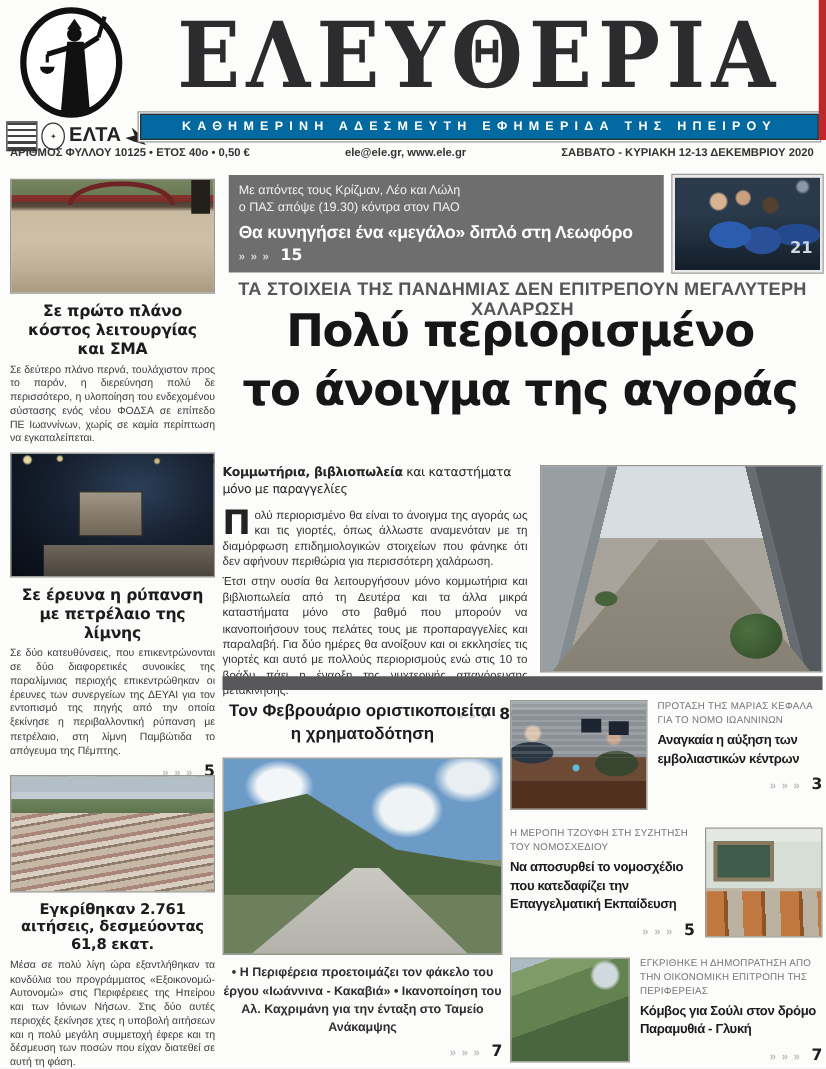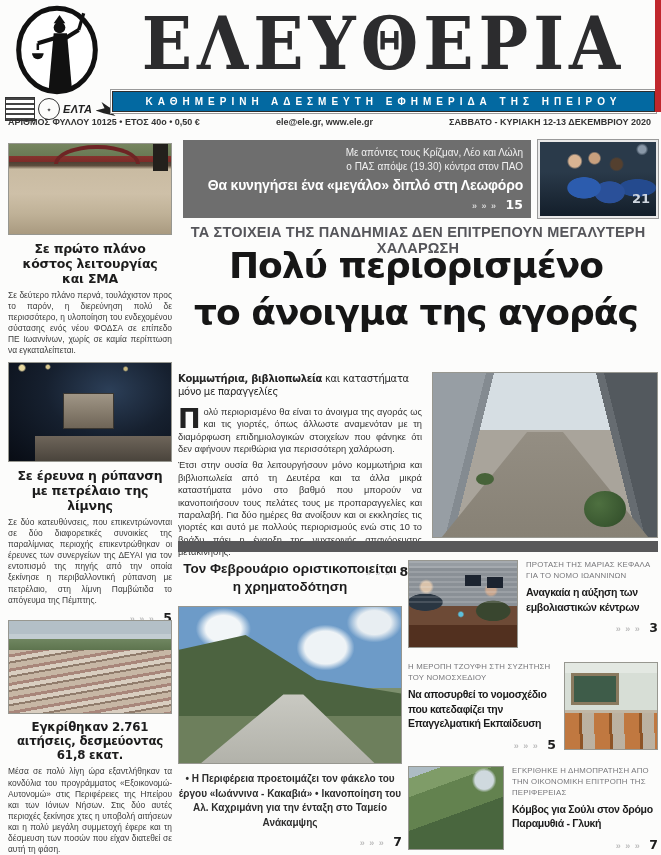--- a/index.html
+++ b/index.html
@@ -6,41 +6,41 @@
   #page { position:relative; width:661px; height:855px; margin:0 auto; background:#fcfcfb;
           font-family:"Liberation Sans",sans-serif; color:#222; overflow:hidden; }
 
   
   .logo { position:absolute; left:12px; top:5px; width:90px; height:90px; }
   .stamps { position:absolute; left:5px; top:97px; width:112px; height:24px; display:flex; align-items:center; gap:3px; }
   .stamp-table { width:28px; height:22px; border:1px solid #333; background:
       repeating-linear-gradient(180deg,#444 0 2px,#fff 2px 5px); }
   .stamp-circle { width:20px; height:20px; border:1.5px solid #333; border-radius:50%;
       display:flex; align-items:center; justify-content:center; font-size:6px; color:#333; }
-  .elta-text { font-weight:bold; font-style:italic; font-size:11px; color:#222; letter-spacing:.5px; }
+  .elta-text { font-weight:bold; font-size:16px; color:#222; letter-spacing:.5px; }
   .bird { width:20px; height:14px; background:#222;
       clip-path:polygon(0 60%, 45% 45%, 30% 0, 70% 40%, 100% 20%, 75% 70%, 100% 100%, 40% 80%); }
   .mast-title { position:absolute; left:112px; top:-2px; width:543px; height:92px;
       display:flex; align-items:center; justify-content:center;
       font-family:"DejaVu Serif",serif; font-weight:bold; font-size:66px; letter-spacing:5px;
       color:#2c2c2e; transform:scaleY(1.1); }
   .mast-subbar { position:absolute; left:112px; top:91px; width:543px; height:21px;
       background:#0369a1; border:1px solid #2e2e2e; box-shadow:0 0 0 1px #fff,0 0 0 2px #9a9a9a;
       display:flex; align-items:center; justify-content:center; box-sizing:border-box;
       color:#fff; font-size:10px; font-weight:bold; letter-spacing:5px; white-space:nowrap; }
   .redstrip { position:absolute; right:0; top:0; width:6px; height:112px; background:#c0272d; }
   .infoline { position:absolute; left:8px; right:10px; top:117px; display:flex;
       justify-content:space-between; font-size:9px; font-weight:bold; color:#333; }
 
   
   .ph { position:relative; overflow:hidden; border:1px solid #979790; box-sizing:border-box; background:#ccc; }
 
   
   .teaser { position:absolute; left:183px; top:140px; width:475px; height:78px; display:flex; gap:7px; }
-  .teaser-box { flex:1; background:#6e6e6e; color:#fff; text-align:right; padding:6px 8px 3px; box-sizing:border-box; }
+  .teaser-box { flex:1; background:#6e6e6e; color:#fff; text-align:left; padding:6px 8px 3px; box-sizing:border-box; }
   .teaser-deck { font-size:10px; line-height:1.4; color:#f1f1f1; }
   .teaser-head { font-size:14px; font-weight:bold; margin-top:3px; letter-spacing:-.2px; }
   .teaser-page { margin-top:2px; }
   .chev { color:#bdbdbd; font-size:9px; font-weight:bold; letter-spacing:1px; }
   .teaser-page .chev { color:#d6d6d6; }
   .pnum { font-family:"DejaVu Sans",sans-serif; font-weight:bold; font-size:12.5px; color:#1d1d1d; margin-left:4px; }
   .teaser-page .pnum { color:#fff; }
   .ph-football { width:120px; height:78px; border:2px solid #e9e9e9; outline:1px solid #9a9a9a;
       background:
         radial-gradient(circle at 88% 10%, #8a98a8 0 3%, transparent 5%),

